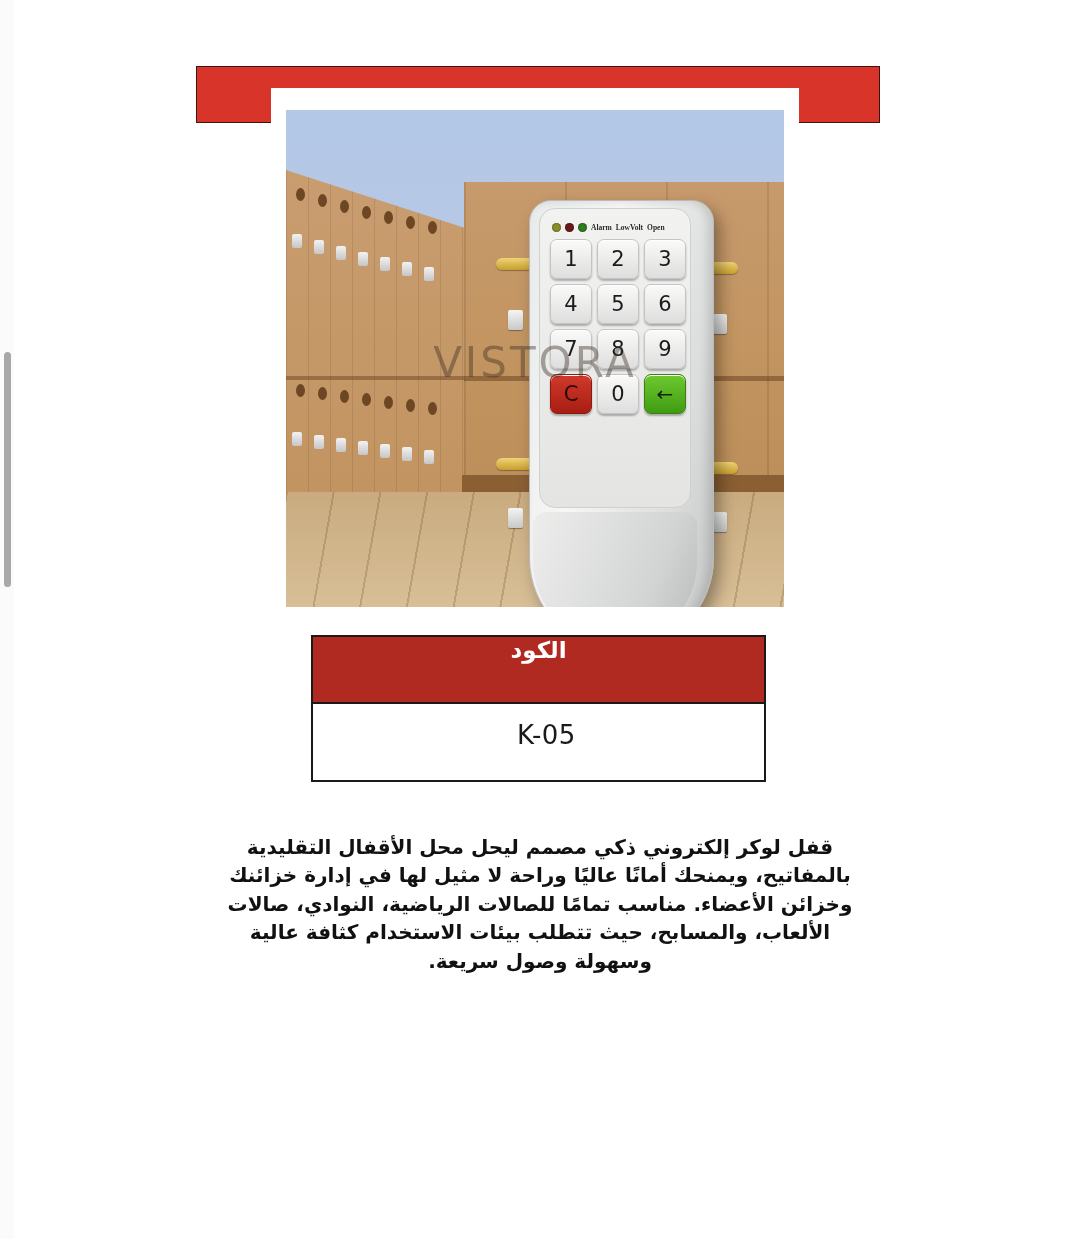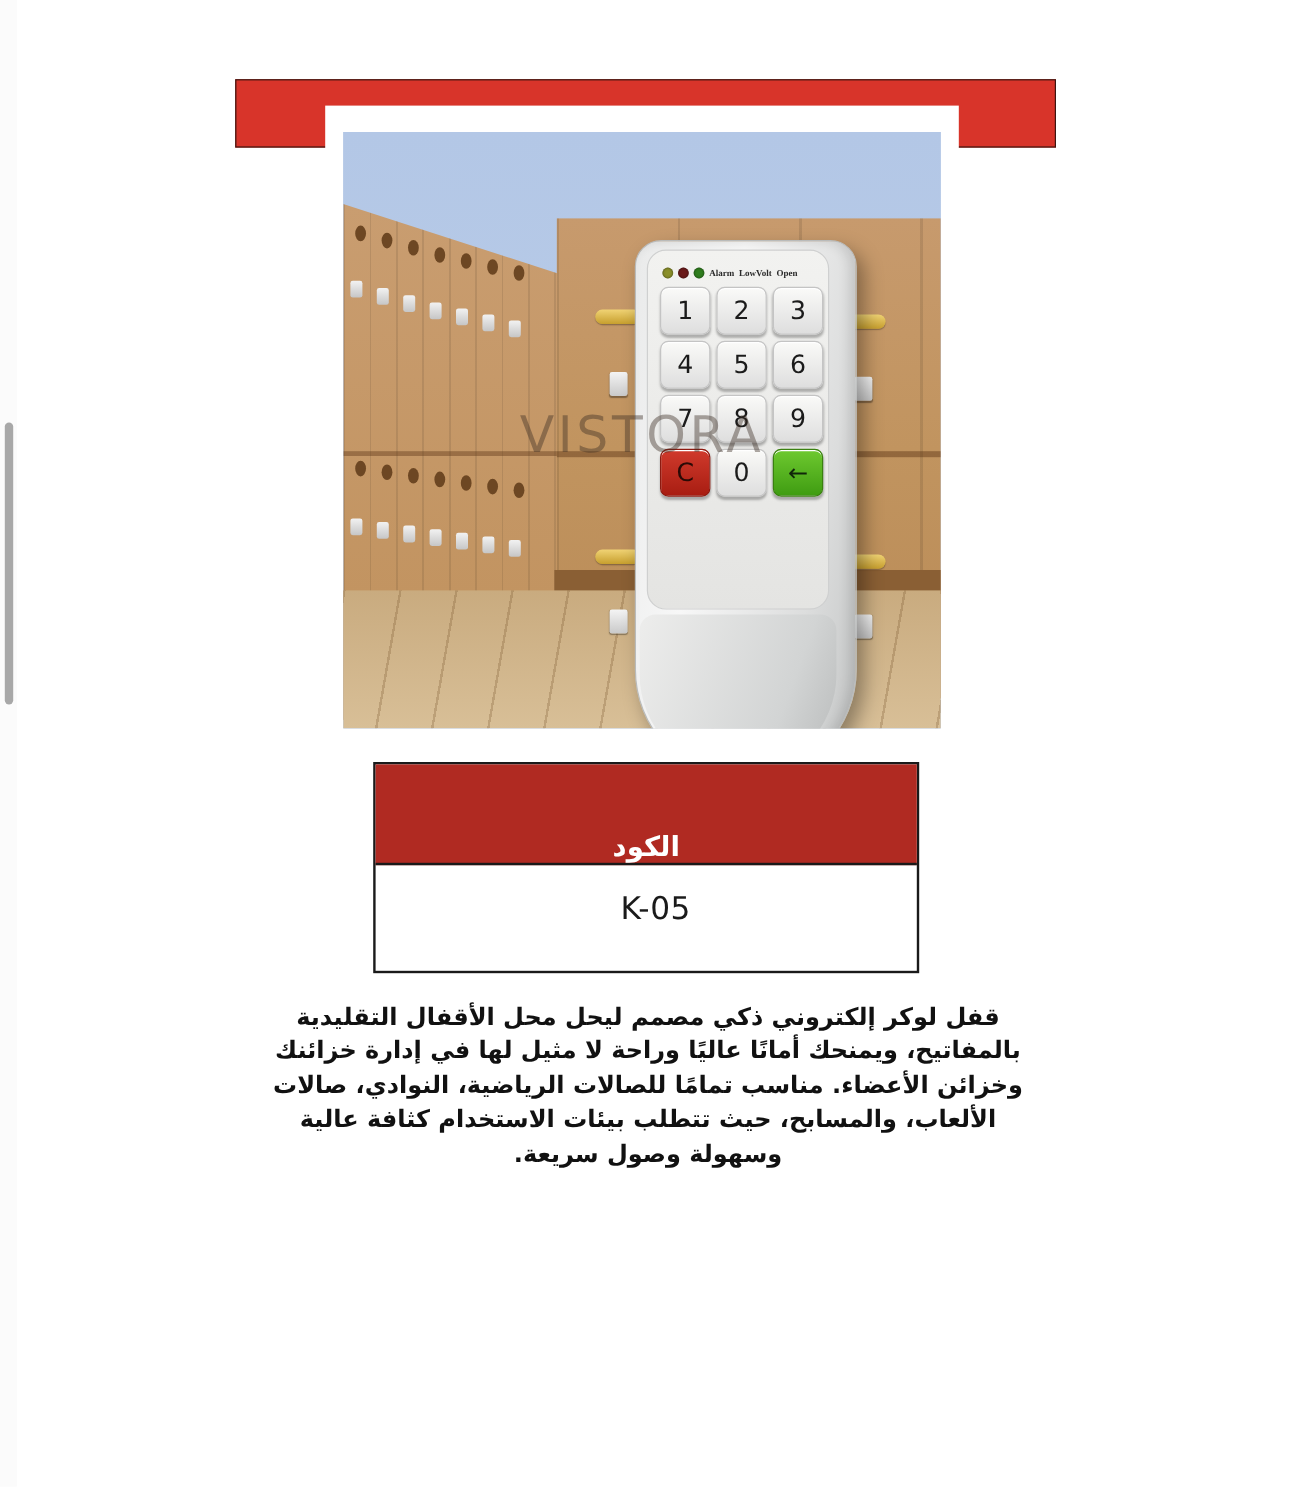--- a/index.html
+++ b/index.html
@@ -162,30 +162,30 @@
     font-family: "DejaVu Sans", sans-serif;
     pointer-events: none;
   }
 
   
   .spec-table {
     position: absolute; left: 311px; top: 635px; width: 455px;
     border: 2px solid #1a1a1a; z-index: 5; background:#fff;
   }
   .spec-head {
-    height: 84px; background: #b02a22;
-    display: flex; align-items: flex-end; justify-content: center;
+    height: 67px; background: #b02a22;
+    display: flex; align-items: flex-start; justify-content: center;
     border-bottom: 2px solid #1a1a1a;
   }
   .spec-head span {
     color: #ffffff; font-size: 23px; font-weight: 700; direction: rtl;
     font-family: "DejaVu Sans", sans-serif;
   }
   .spec-body {
-    height: 88px; display: flex; align-items: center; justify-content: center;
+    height: 76px; display: flex; align-items: center; justify-content: center;
     padding-bottom: 14px;
     padding-left: 16px;
   }
   .spec-body span {
     color: #1a1a1a; font-size: 26px; letter-spacing: .5px;
     font-family: "DejaVu Sans", sans-serif;
   }
 
   
   .description {

